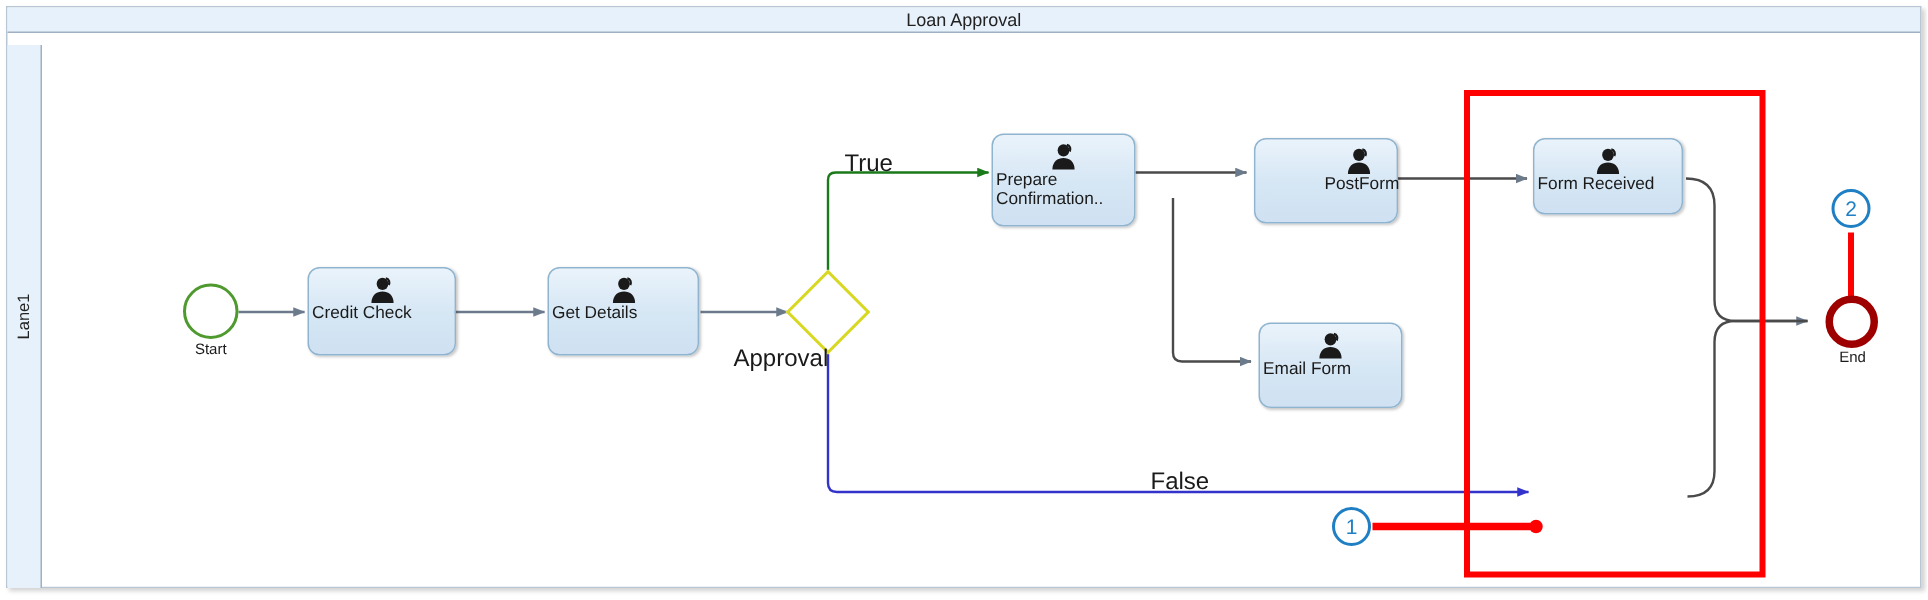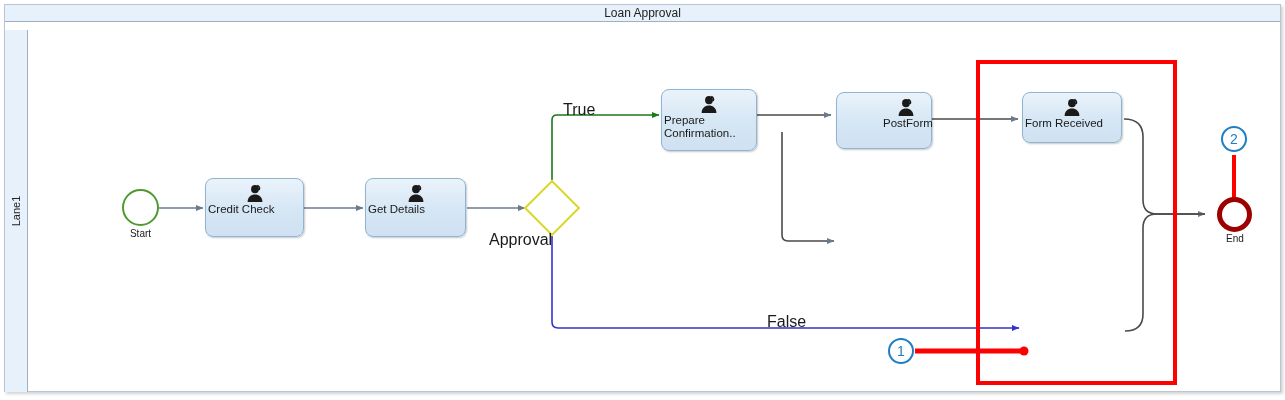--- a/index.html
+++ b/index.html
@@ -262,20 +262,30 @@
     <span class="usericon">
       <svg viewBox="0 0 20 20" width="20" height="20">
         <ellipse cx="10" cy="6.2" rx="3.9" ry="4.1" fill="#1a1a1a"></ellipse>
         <path d="M2.6,19 C2.6,13.9 6.0,11.4 10,11.4 C14.0,11.4 17.4,13.9 17.4,19 z" fill="#1a1a1a"></path>
         <path d="M12.2,2.6 C14.4,3.0 15.0,5.2 14.2,7.0" fill="none" stroke="#1a1a1a" stroke-width="1.5"></path>
       </svg>
     </span>
     <span class="tlabel">PostForm</span>
   </div>
 
+  <div class="task" style="left:839px; top:215px; width:96px; height:57px;">
+    <span class="usericon">
+      <svg viewBox="0 0 20 20" width="20" height="20">
+        <ellipse cx="10" cy="6.2" rx="3.9" ry="4.1" fill="#1a1a1a"></ellipse>
+        <path d="M2.6,19 C2.6,13.9 6.0,11.4 10,11.4 C14.0,11.4 17.4,13.9 17.4,19 z" fill="#1a1a1a"></path>
+        <path d="M12.2,2.6 C14.4,3.0 15.0,5.2 14.2,7.0" fill="none" stroke="#1a1a1a" stroke-width="1.5"></path>
+      </svg>
+    </span>
+    <span class="tlabel">Email Form</span>
+  </div>
 
   <div class="task" style="left:1022px; top:92px; width:100px; height:51px;">
     <span class="usericon">
       <svg viewBox="0 0 20 20" width="20" height="20">
         <ellipse cx="10" cy="6.2" rx="3.9" ry="4.1" fill="#1a1a1a"></ellipse>
         <path d="M2.6,19 C2.6,13.9 6.0,11.4 10,11.4 C14.0,11.4 17.4,13.9 17.4,19 z" fill="#1a1a1a"></path>
         <path d="M12.2,2.6 C14.4,3.0 15.0,5.2 14.2,7.0" fill="none" stroke="#1a1a1a" stroke-width="1.5"></path>
       </svg>
     </span>
     <span class="tlabel">Form Received</span>

